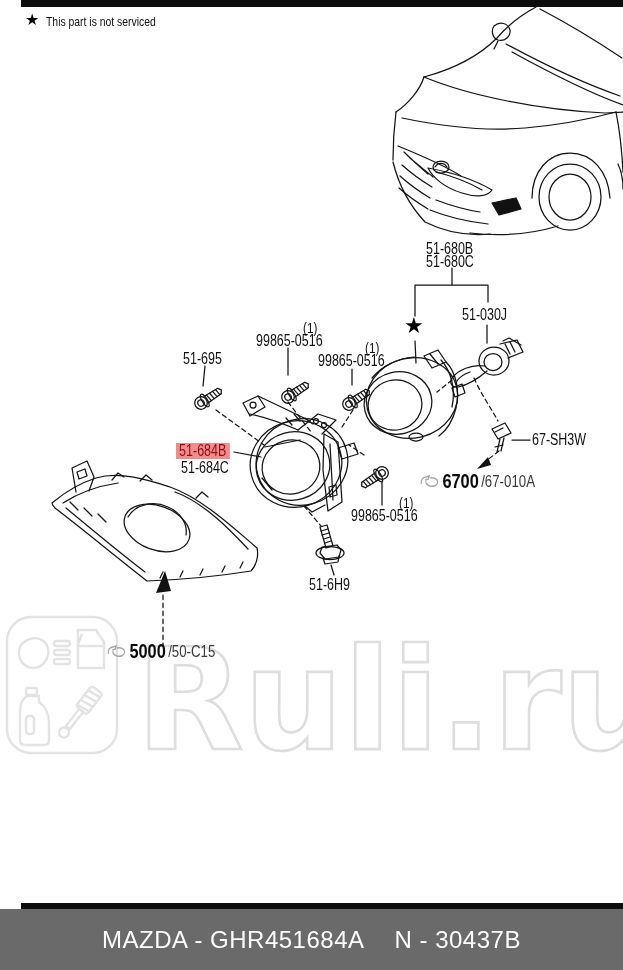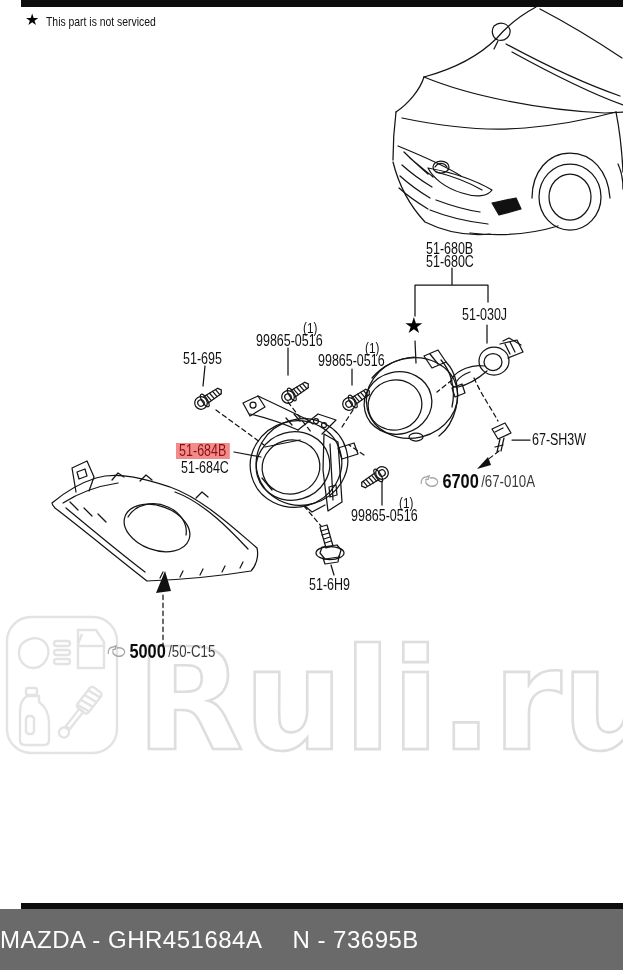--- a/index.html
+++ b/index.html
@@ -20,21 +20,21 @@
           transform:scaleX(0.78);transform-origin:0 0;white-space:nowrap;}
   .ref-num{font-size:21px;font-weight:bold;color:#0b0b0b;line-height:18px;}
   .ref-suffix{font-size:17px;color:#3a3a3a;line-height:16px;}
   .ref-ico{width:27px;height:17px;opacity:.85;}
   
   .wm{position:absolute;left:0;top:0;z-index:0;}
   .art{position:absolute;left:0;top:0;z-index:1;}
   
   .footer-strip{position:absolute;left:21px;right:0;top:903px;height:6px;background:#0d0d0d;z-index:4;}
   .footer{position:absolute;left:0;right:0;top:909px;height:61px;background:#6a6a6a;z-index:4;
-          display:flex;align-items:center;gap:30px;}
+          display:flex;align-items:center;justify-content:center;gap:30px;}
   .footer span{color:#fdfdfd;font-size:24px;letter-spacing:0.5px;}
 </style>
 </head>
 <body>
 
 <div class="page">
 
   <div class="topbar"></div>
 
   <svg class="wm" width="623" height="970" viewBox="0 0 623 970">
@@ -279,16 +279,16 @@
       <path d="M3,11 C2,7 5,4 9,4 L13,3 L12,6 L8,7"></path>
       <path d="M14,5 C19,4 24,6 24,9 C24,12 19,14 14,13 C10,12 8,10 9,8"></path>
     </svg>
     <span class="ref-num">5000</span>
       <span class="ref-suffix">/50-C15</span>
   </div>
 
   <div class="footer-strip"></div>
   <div class="footer">
     <span>MAZDA - GHR451684A</span>
-    <span>N - 73695B</span>
+    <span>N - 30437B</span>
   </div>
 
 </div>
 
 </body></html>

